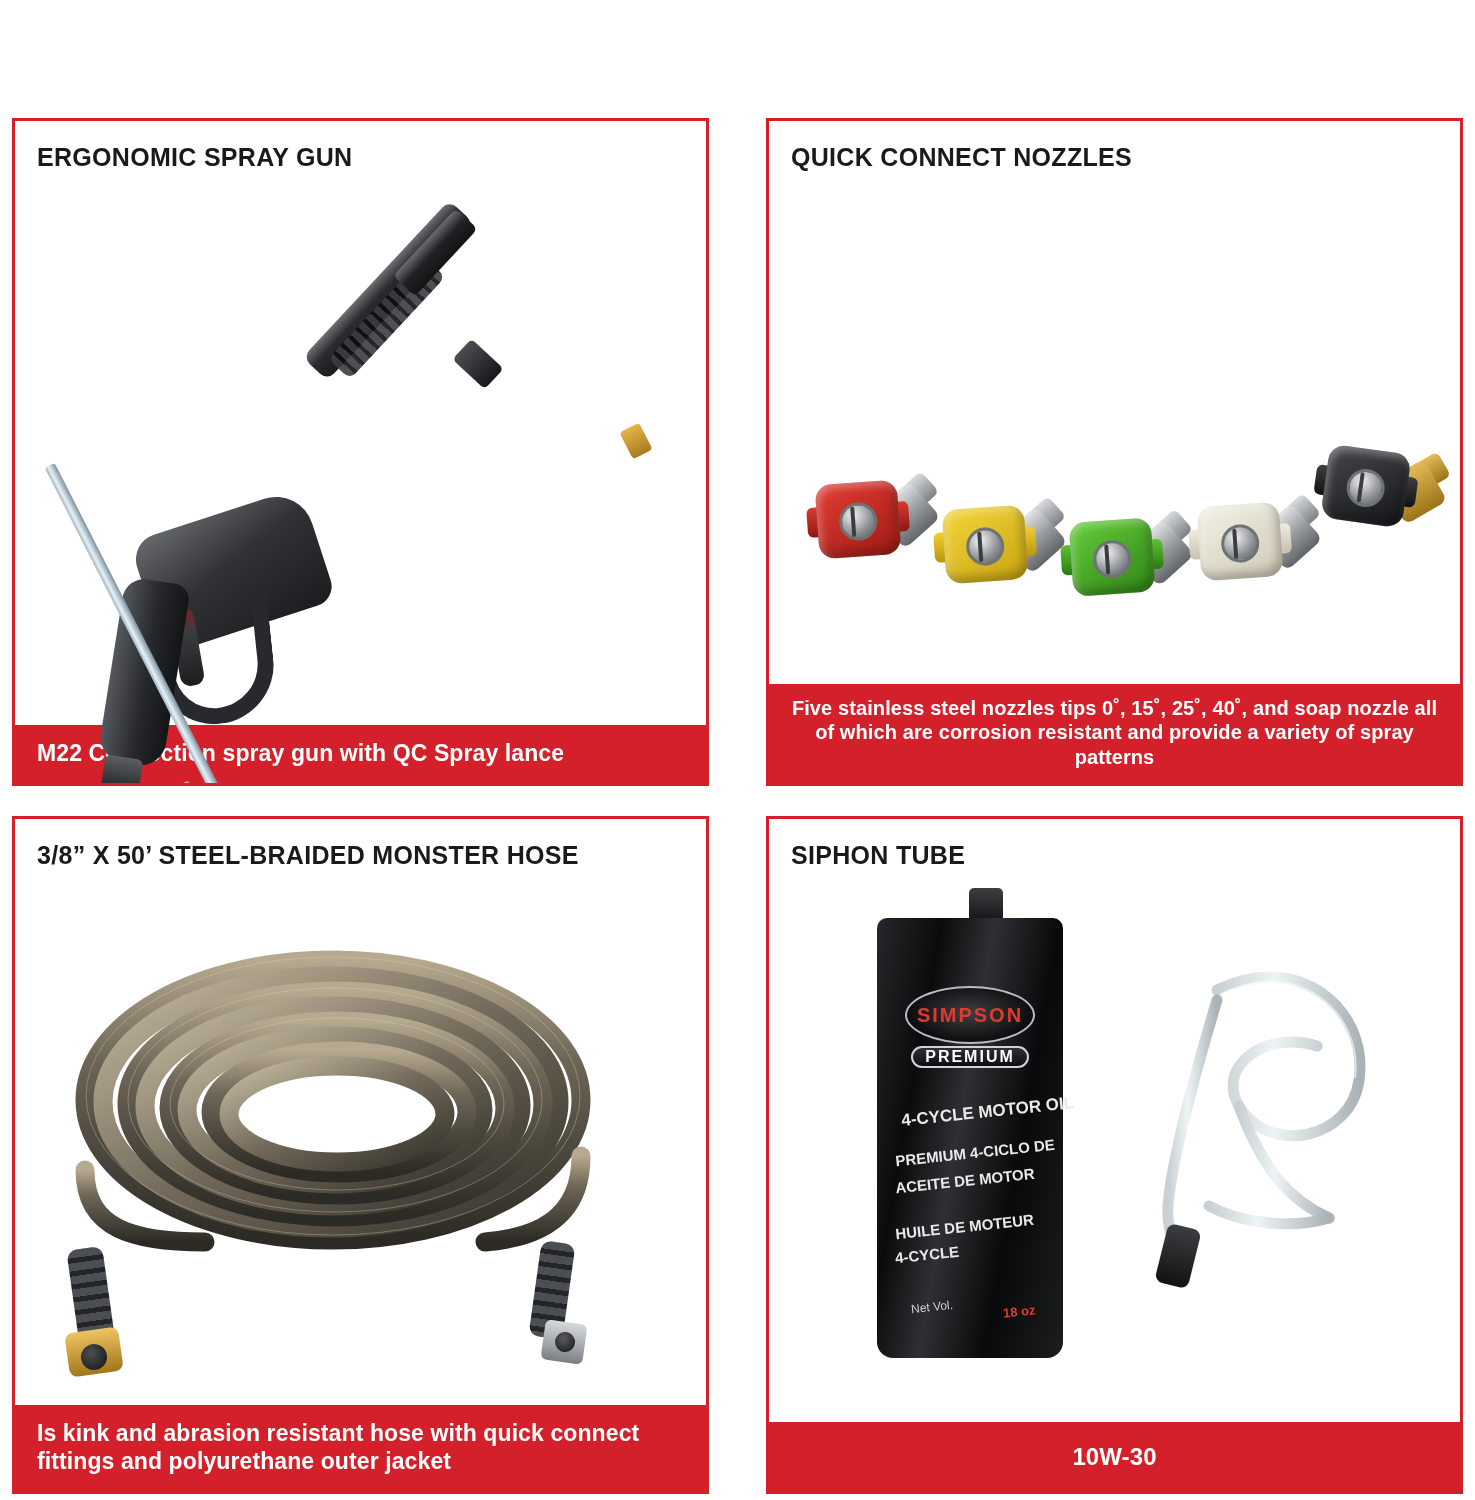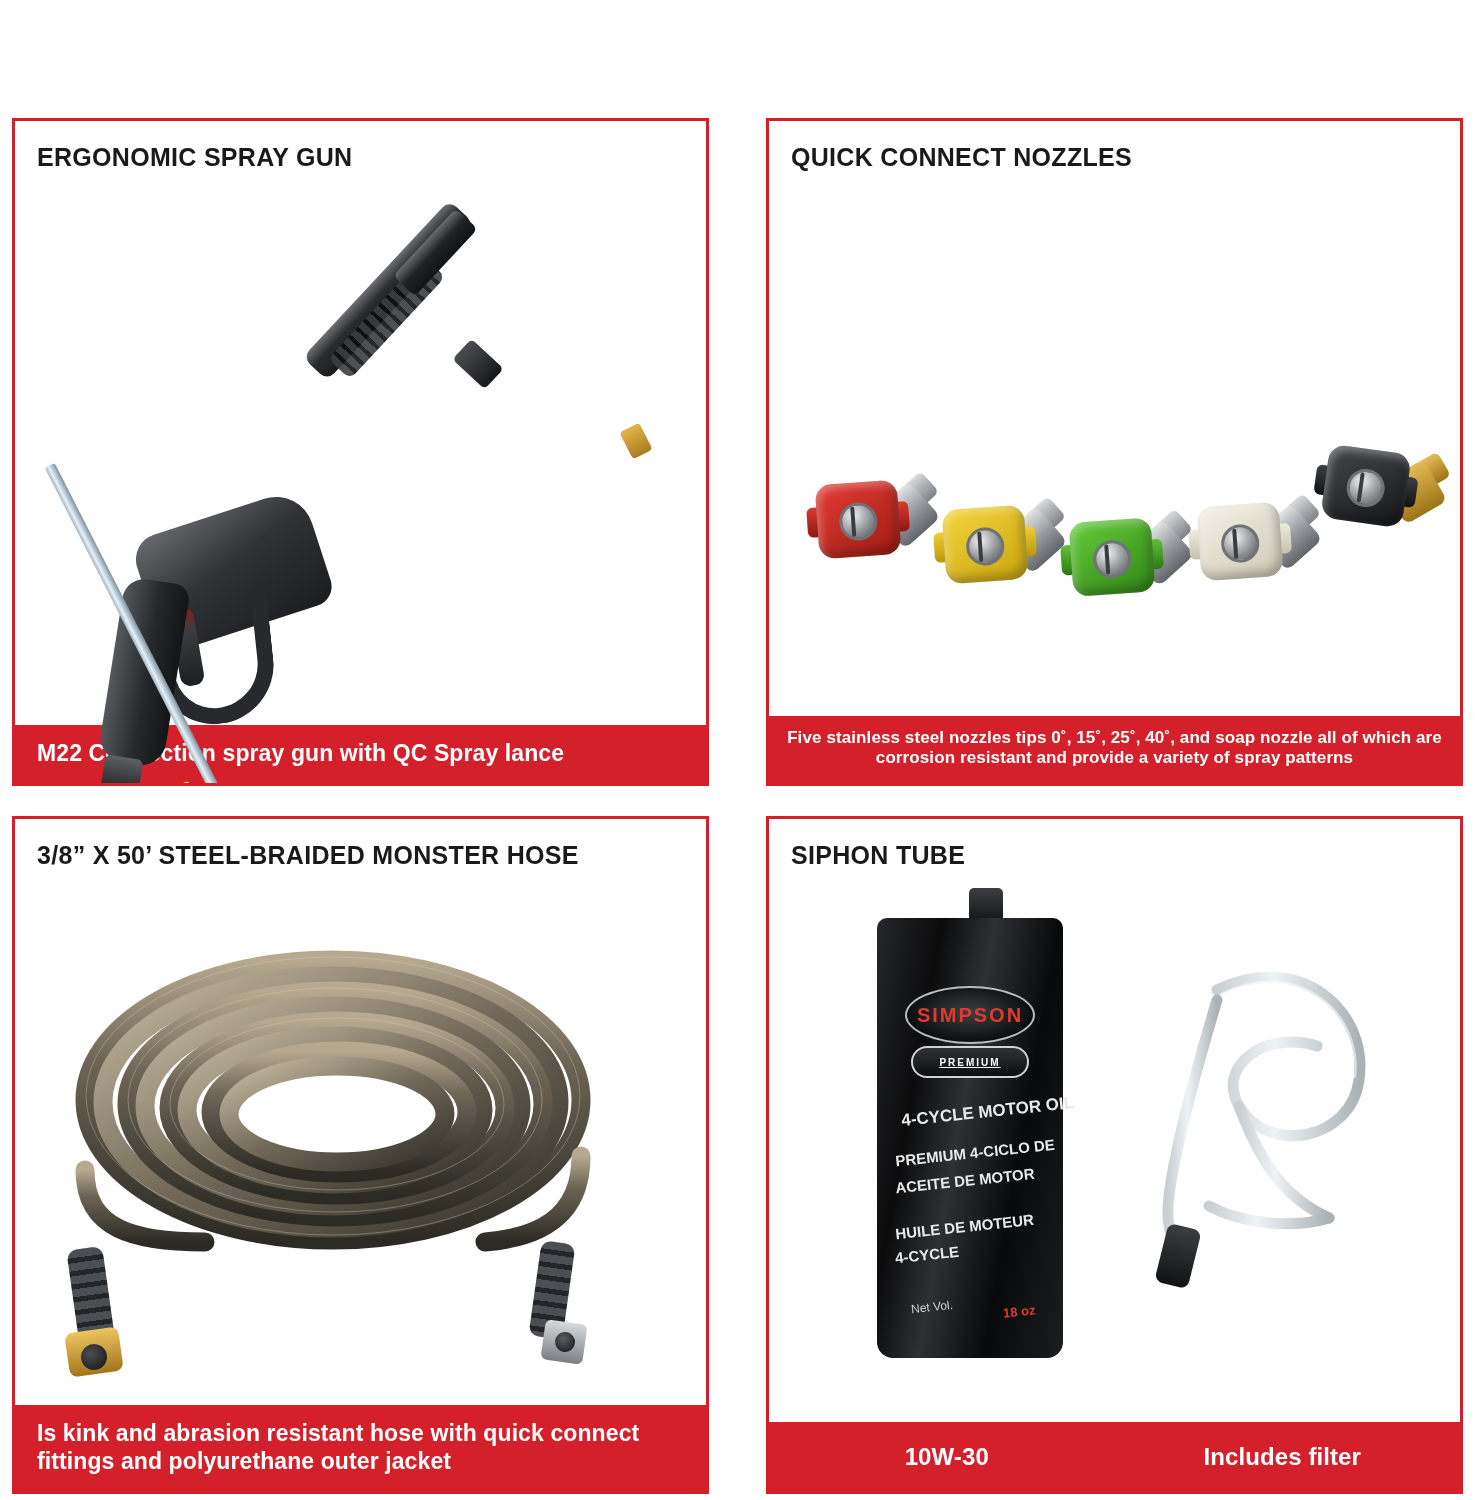--- a/index.html
+++ b/index.html
@@ -60,21 +60,21 @@
   }
   .caption {
     background: #d4202a;
     color: #ffffff;
     font-size: 23px;
     font-weight: bold;
     line-height: 1.22;
     padding: 14px 22px 16px 22px;
     letter-spacing: 0.1px;
   }
-  .caption.small { font-size: 17px; padding: 12px 16px 14px 16px; text-align: center;}
+  .caption.small { font-size: 20px; padding: 12px 16px 14px 16px; text-align: center;}
   .caption.twocell {
     display: flex;
     align-items: flex-end;
     padding: 20px 10px;
   }
   .caption.twocell span { flex: 1; text-align: center; font-size: 24px; }
 
   
   .gun-wrap { position: absolute; inset: 0; }
   .gun-barrel {
@@ -242,26 +242,26 @@
     position: absolute; left: 28px; top: 68px;
     width: 130px; height: 58px;
     border-radius: 50%;
     background: radial-gradient(ellipse at 50% 45%, #3d3f42, #0c0d0e 70%);
     border: 2px solid #b9bcc0;
     display: flex; align-items: center; justify-content: center;
     color: #e03a2f; font-weight: bold; font-size: 20px; letter-spacing: 2px;
   }
   .pouch-prem {
     position: absolute; left: 34px; top: 128px;
-    width: 118px; height: 32px;
+    width: 118px; height: 22px;
     background: linear-gradient(180deg,#2f3134,#0d0e0f);
     border: 2px solid #cfd2d6;
     border-radius: 17px;
     display: flex; align-items: center; justify-content: center;
-    color: #ffffff; font-weight: bold; font-size: 10px; letter-spacing: 2px; text-decoration: underline;
+    color: #ffffff; font-weight: bold; font-size: 16px; letter-spacing: 2px;
   }
   .pouch-line {
     position: absolute; color: #e9e9ea; font-weight: bold;
     font-family: "Liberation Sans", sans-serif;
     transform: rotate(-6deg);
   }
   .pouch-qty {
     position: absolute; left: 34px; top: 382px;
     color: #cfcfd1; font-size: 12px; transform: rotate(-6deg);
   }
@@ -445,18 +445,17 @@
             <path d="M560 348 C 520 360, 470 352, 440 336"></path>
           </g>
           <g fill="none" stroke="#ffffff" stroke-width="2" opacity=".6">
             <path d="M452 124 C 528 86, 594 142, 586 208"></path>
           </g>
         </svg>
         <div style="position:absolute;left:392px;top:356px;width:34px;height:60px;background:linear-gradient(180deg,#3b3d40,#111213);border-radius:8px;transform:rotate(14deg);"></div>
       </div>
       <div class="caption twocell">
         <span>10W-30</span>
-        <span>Includes filter</span>
       </div>
     </div>
 
   </div>
 </div>
 
 </body></html>

